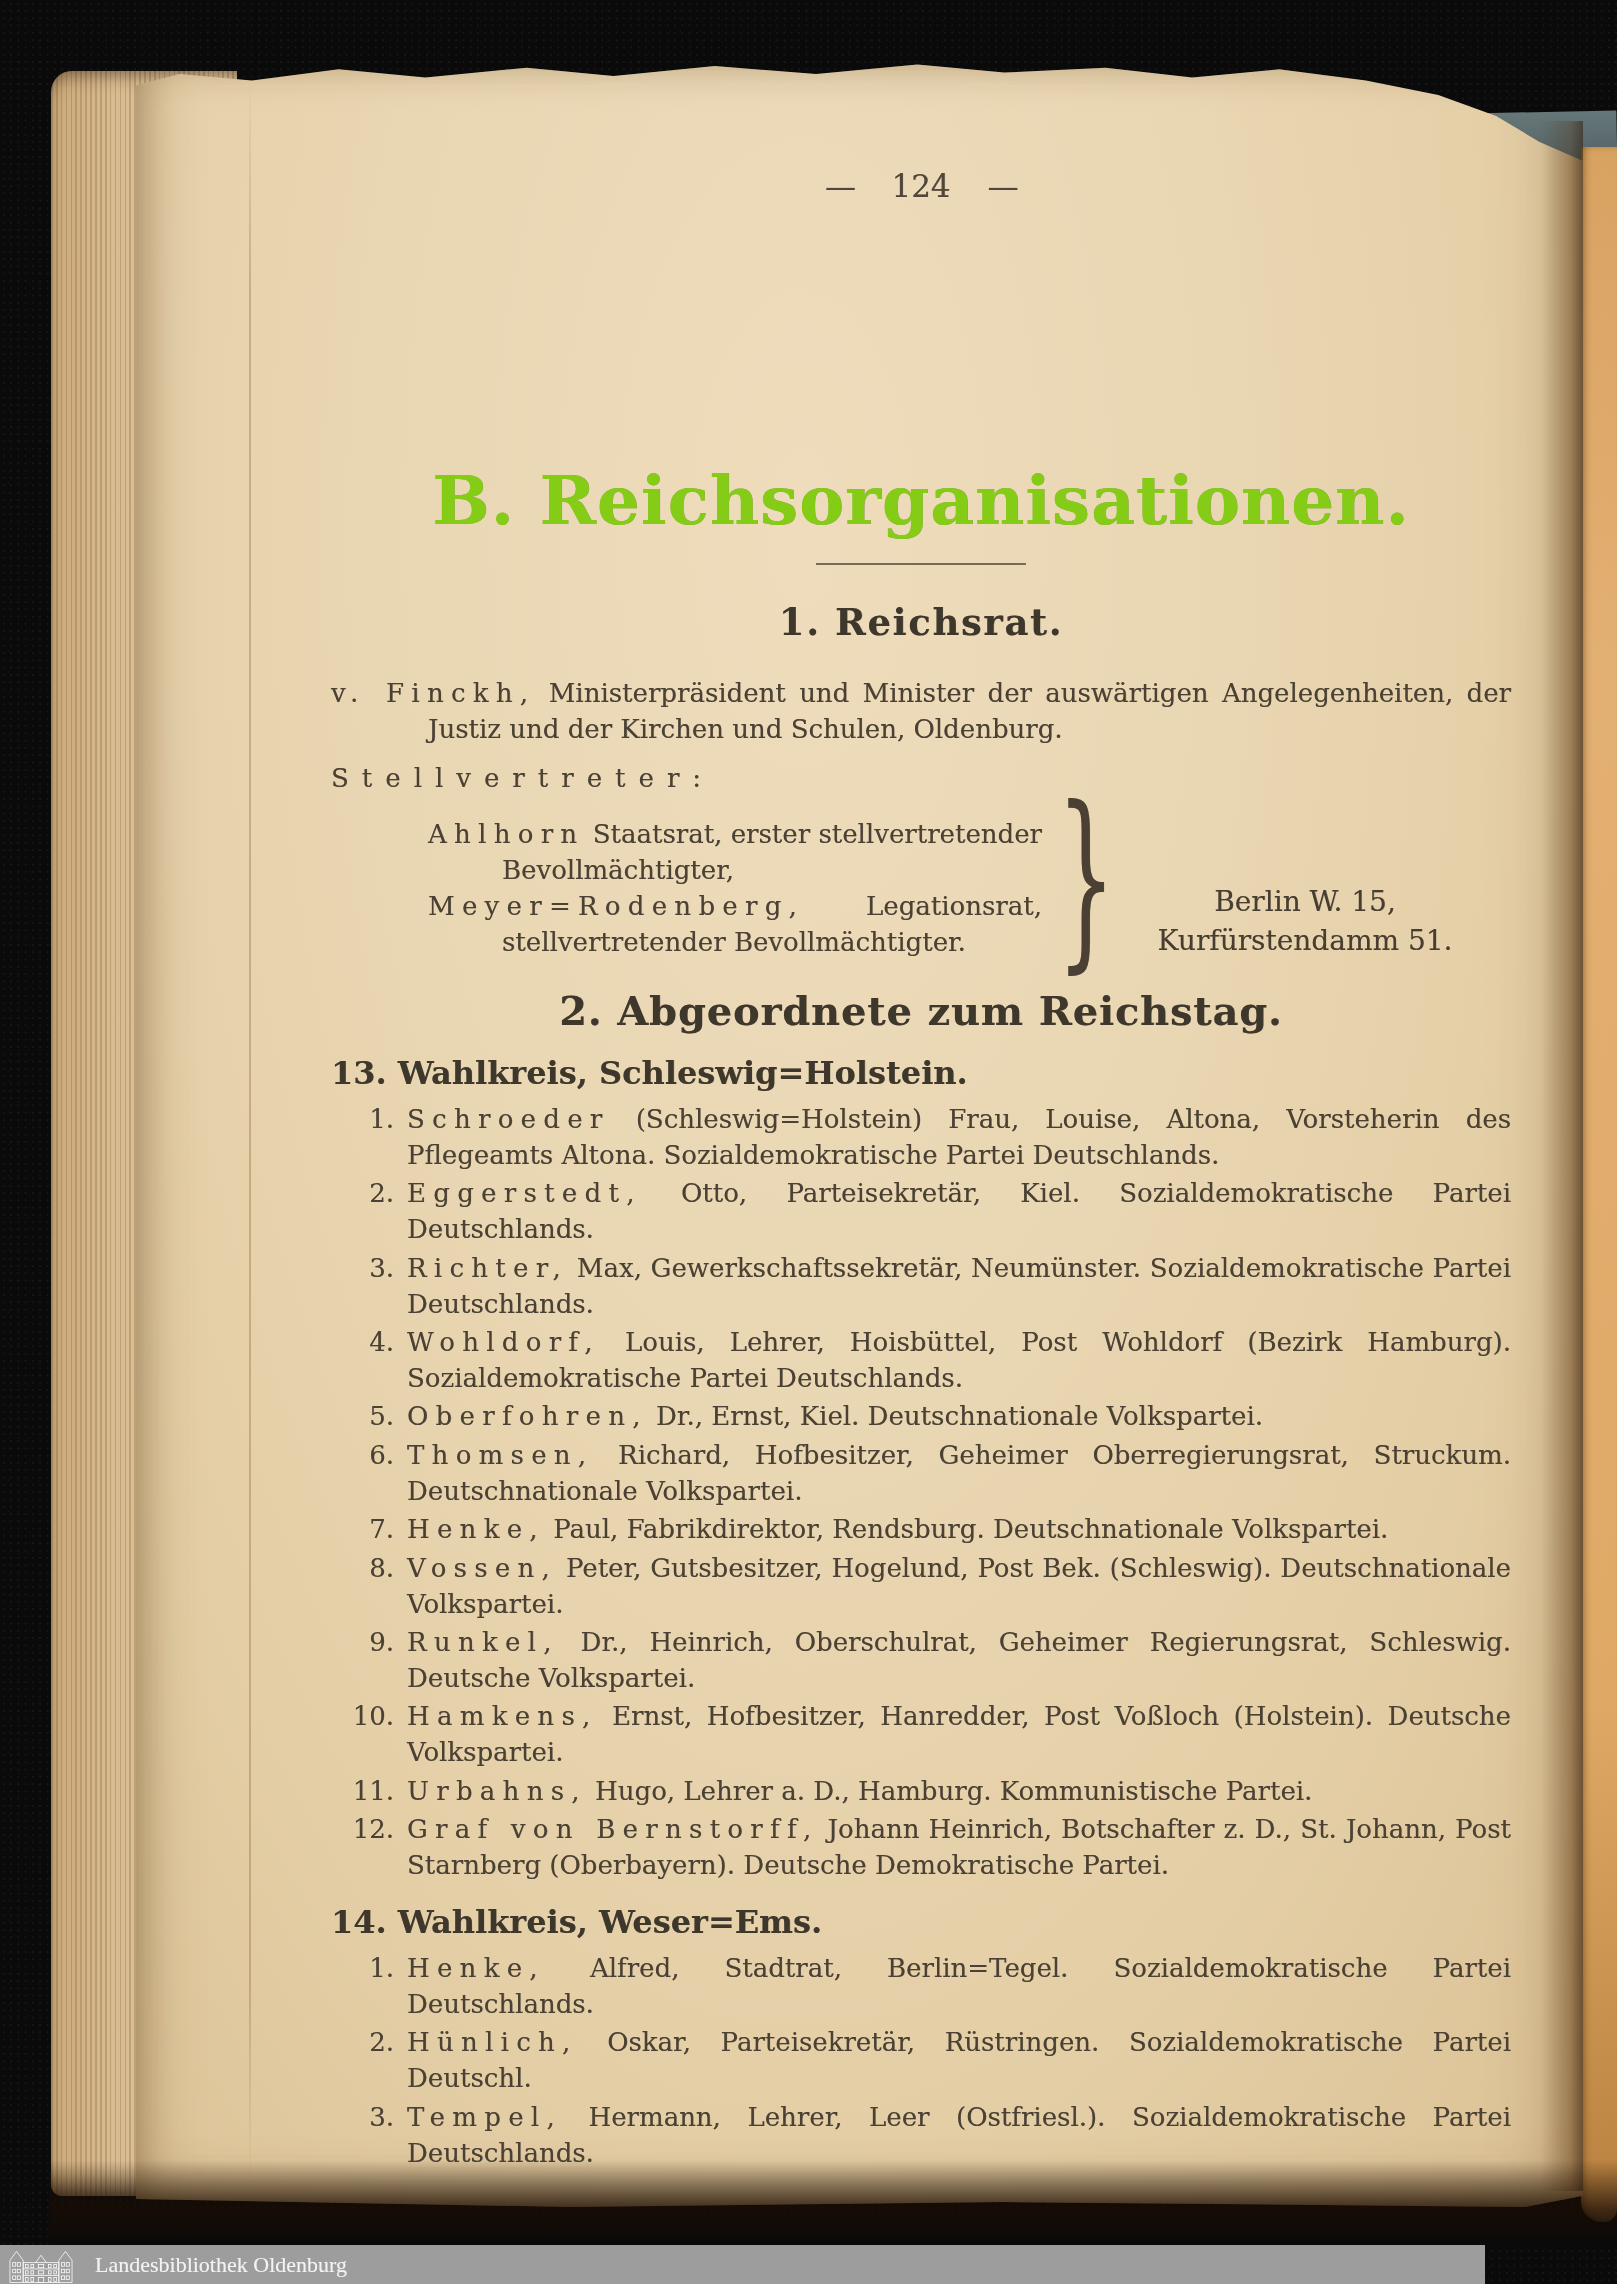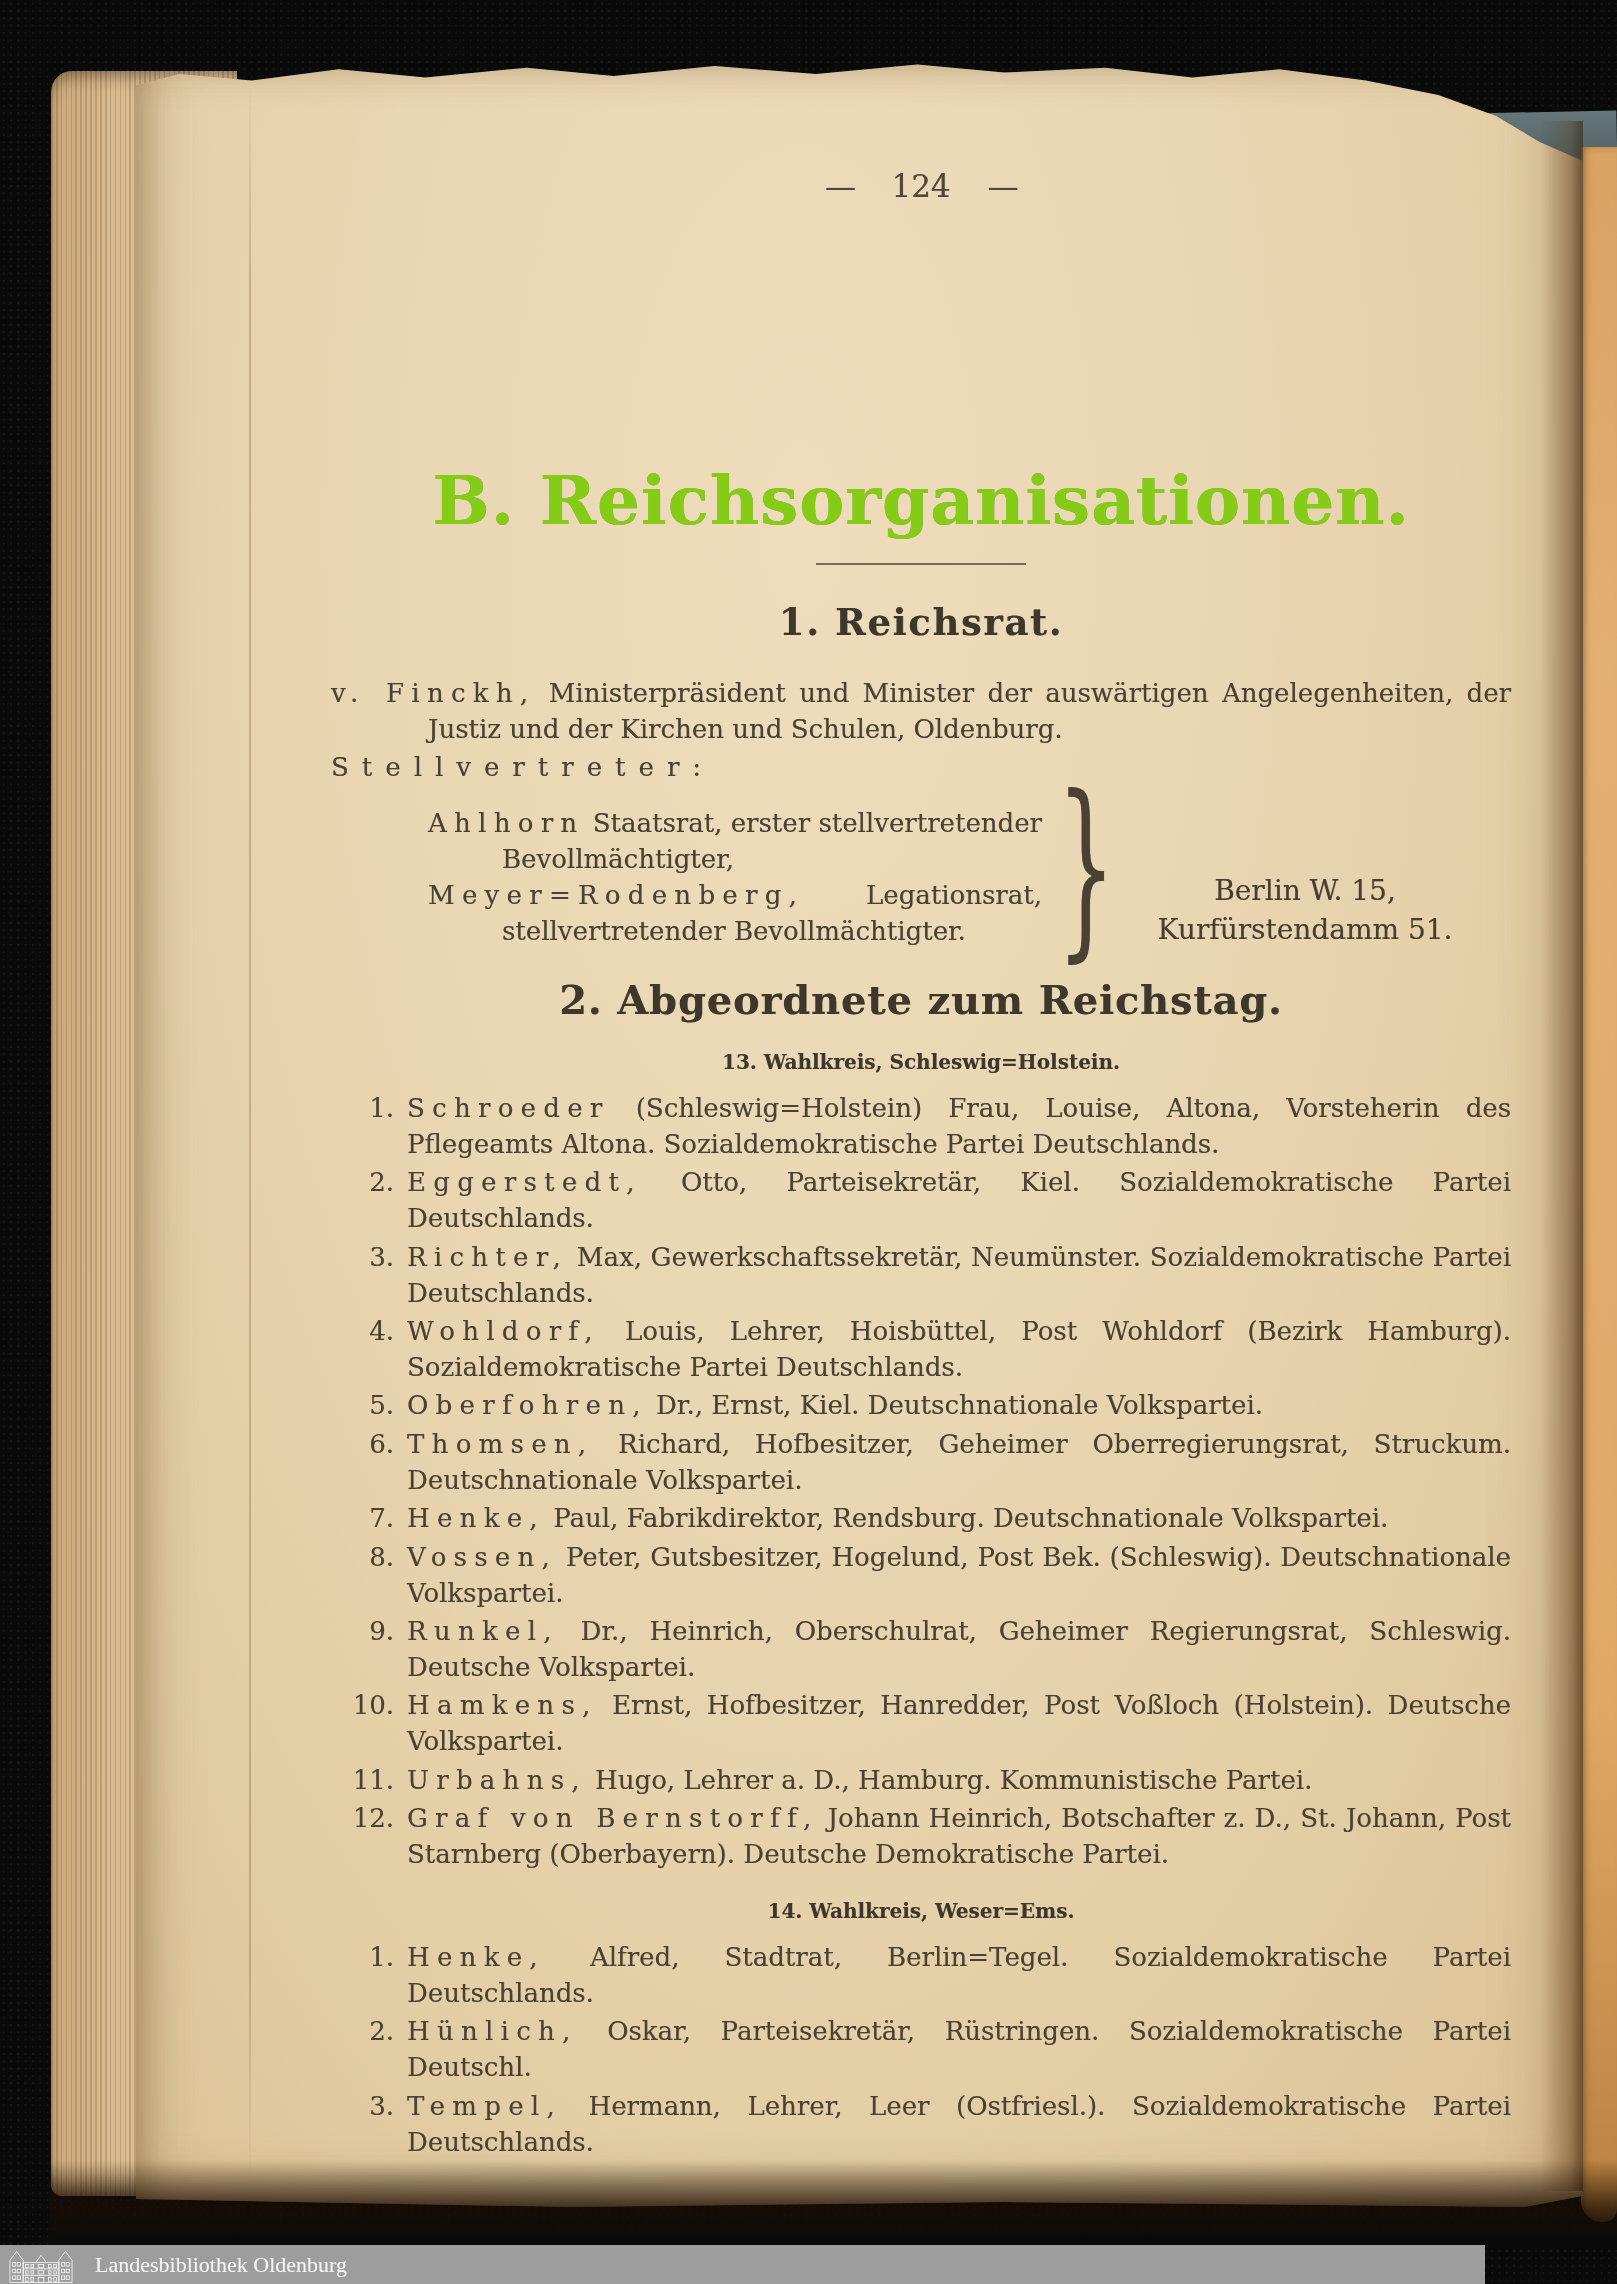--- a/index.html
+++ b/index.html
@@ -48,31 +48,31 @@
        font-size:26px;line-height:36px;text-shadow:0.3px 0.3px 0.6px rgba(74,64,52,.45);}
   .pagenum-row{display:flex;justify-content:center;align-items:center;
        margin-top:47px;font-size:31px;color:#514639;}
   .pagenum-row .dash{margin:0 37px;letter-spacing:-1.6px;}
   .doc-title{margin-top:257px;font-size:68px;line-height:78px;font-weight:700;
        text-align:center;color:#84cc16;letter-spacing:0.8px;}
   .title-rule{width:210px;border:0;border-top:2.4px solid rgba(80,70,55,.75);margin:24px auto 0;}
   .h-reichsrat{margin-top:36px;font-size:37px;line-height:42px;font-weight:700;
        text-align:center;color:#3e372c;letter-spacing:1.6px;}
   .p-president{margin-top:32px;padding-left:97px;text-indent:-97px;text-align:justify;}
-  .label-stellv{letter-spacing:.5em;margin-top:2px;}
+  .label-stellv{letter-spacing:.5em;margin-top:13px;}
   .deputy-block{display:flex;align-items:flex-end;margin-top:1.6px;}
   .deputy-col{width:711px;padding-left:97px;box-sizing:border-box;}
   .dep-row{padding-left:74px;text-indent:-74px;text-align:justify;}
   .brace{width:57px;font-size:192px;font-weight:400;color:#4a4134;
        transform:scaleX(.48);line-height:162px;text-align:center;}
   .address-col{flex:1;text-align:center;font-size:28px;line-height:39px;color:#473e31;}
   .h-abgeordnete{margin-top:27.5px;font-size:40px;line-height:47px;font-weight:700;
        text-align:center;color:#3e372c;letter-spacing:0.8px;}
-  .wahlkreis-heading{margin-top:21px;margin-bottom:9.7px;font-size:20px;line-height:36px;
-       font-weight:700;text-align:center;color:#3e372c;}
+  .wahlkreis-heading{margin-top:21px;margin-bottom:9.7px;font-size:32px;line-height:36px;
+       font-weight:700;text-align:left;color:#3e372c;}
   .member-list{margin:0;}
   .member-row{display:flex;margin-bottom:2.4px;}
   .m-num{width:63px;text-align:right;flex:none;padding-right:13px;box-sizing:content-box;}
   .m-body{flex:1;text-align:justify;}
   .sp{letter-spacing:.28em;}
   
   .footer-bar{position:absolute;left:0;top:2245px;width:1485px;height:39px;
        background:#9d9d9d;display:flex;align-items:center;overflow:hidden;}
   .footer-icon{margin-left:8px;flex:none;}
   .footer-label{margin-left:21px;color:#f3f3f3;font-size:22px;

